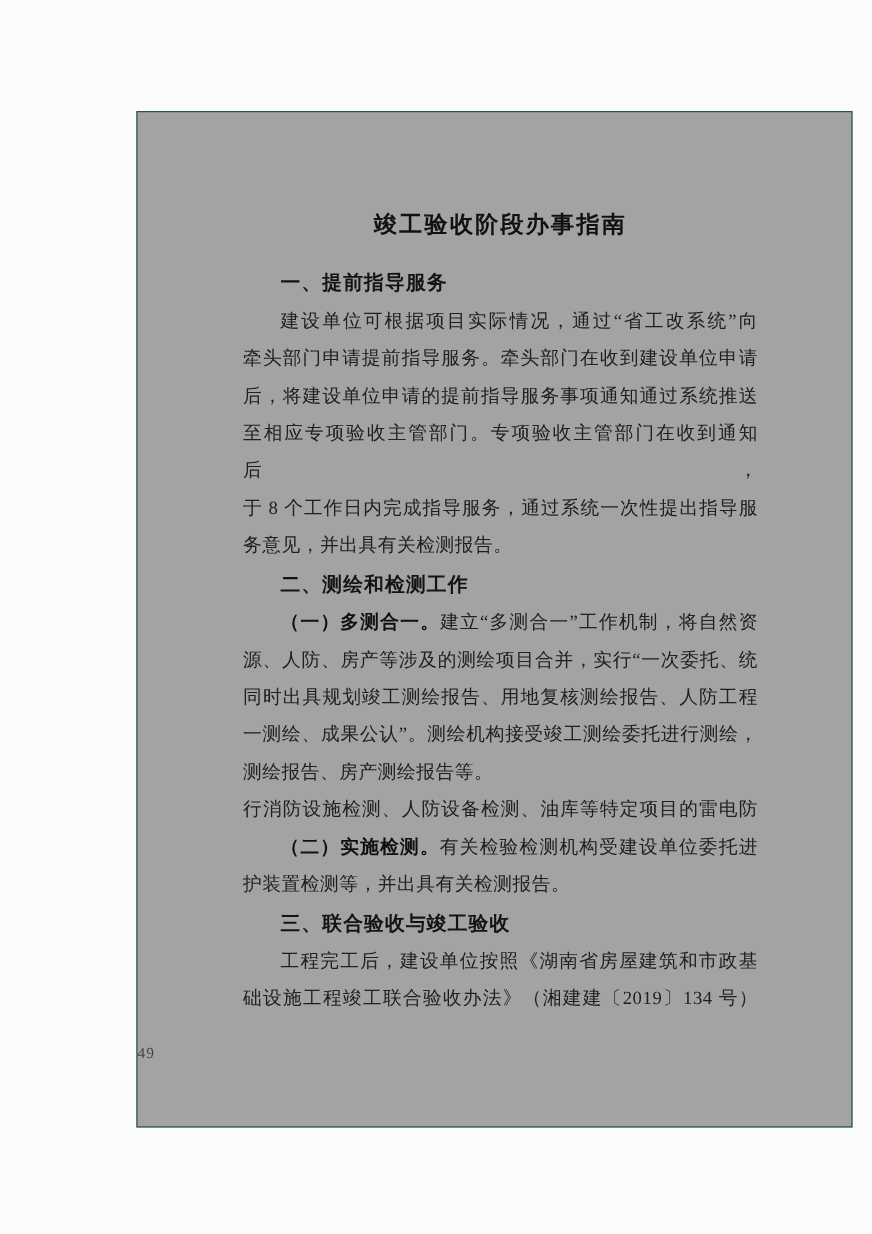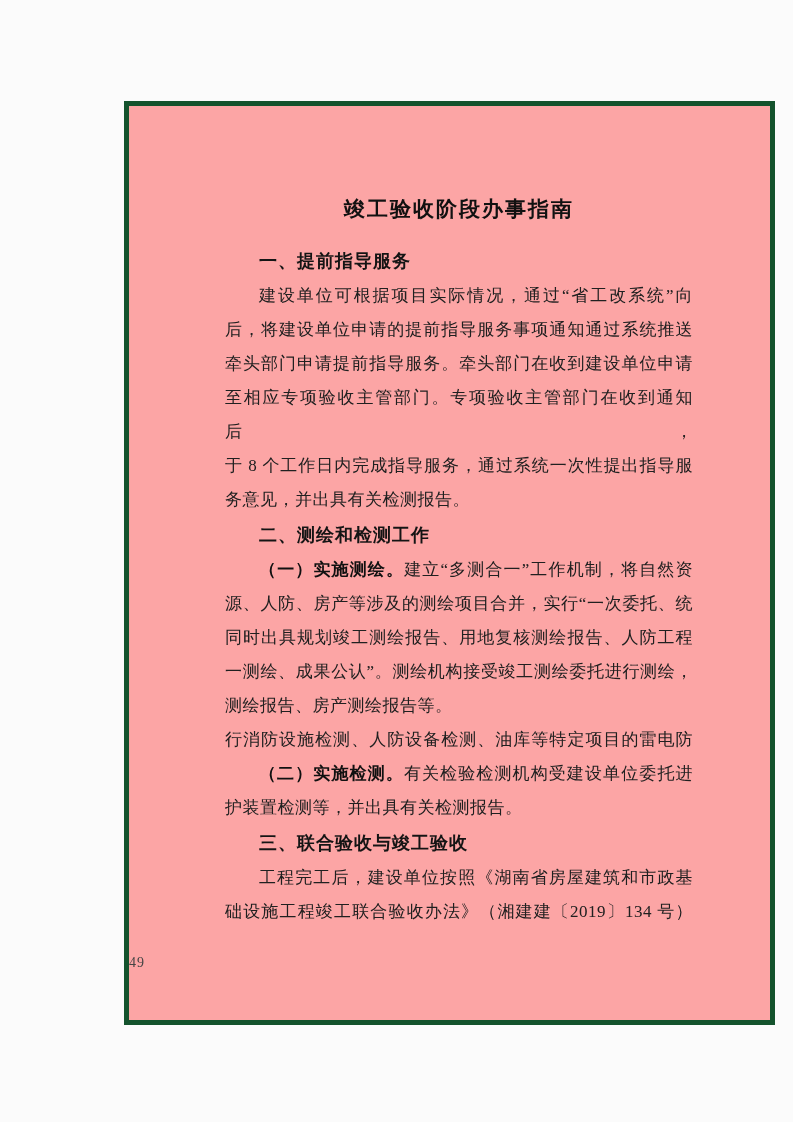--- a/index.html
+++ b/index.html
@@ -13,22 +13,22 @@
     background: #fbfbfb;
     font-family: "Liberation Serif", "DejaVu Serif", serif;
     overflow: hidden;
   }
   .sheet {
     position: absolute;
     left: 124px;
     top: 101px;
     width: 651px;
     height: 924px;
-    background: #fca5a5;
-    border: 5px solid #14532d;
+    background: #a3a3a3;
+    border: 1px solid #14532d;
     box-sizing: border-box;
   }
   .content {
     position: absolute;
     left: 96px;
     top: 0;
     width: 468px;
     padding-top: 88px;
   }
   .doc-title {
@@ -92,31 +92,31 @@
 
 <div class="sheet">
   <div class="content">
 
     <div class="doc-title">竣工验收阶段办事指南</div>
 
     <div class="heading first-heading">一、提前指导服务</div>
 
     <p class="para">
       <span class="line indent">建设单位可根据项目实际情况，通过“省工改系统”向</span>
+      <span class="line">牵头部门申请提前指导服务。牵头部门在收到建设单位申请</span>
       <span class="line">后，将建设单位申请的提前指导服务事项通知通过系统推送</span>
-      <span class="line">牵头部门申请提前指导服务。牵头部门在收到建设单位申请</span>
       <span class="line">至相应专项验收主管部门。专项验收主管部门在收到通知后，</span>
       <span class="line">于 8 个工作日内完成指导服务，通过系统一次性提出指导服</span>
       <span class="line short">务意见，并出具有关检测报告。</span>
     </p>
 
     <div class="heading">二、测绘和检测工作</div>
 
     <p class="para">
-      <span class="line indent"><span class="lead">（一）实施测绘。</span><span>建立“多测合一”工作机制，将自然资</span></span>
+      <span class="line indent"><span class="lead">（一）多测合一。</span><span>建立“多测合一”工作机制，将自然资</span></span>
       <span class="line">源、人防、房产等涉及的测绘项目合并，实行“一次委托、统</span>
       <span class="line">同时出具规划竣工测绘报告、用地复核测绘报告、人防工程</span>
       <span class="line">一测绘、成果公认”。测绘机构接受竣工测绘委托进行测绘，</span>
       <span class="line short">测绘报告、房产测绘报告等。</span>
     </p>
 
     <p class="para">
       <span class="line">行消防设施检测、人防设备检测、油库等特定项目的雷电防</span>
       <span class="line indent"><span class="lead">（二）实施检测。</span><span>有关检验检测机构受建设单位委托进</span></span>
       <span class="line short">护装置检测等，并出具有关检测报告。</span>

